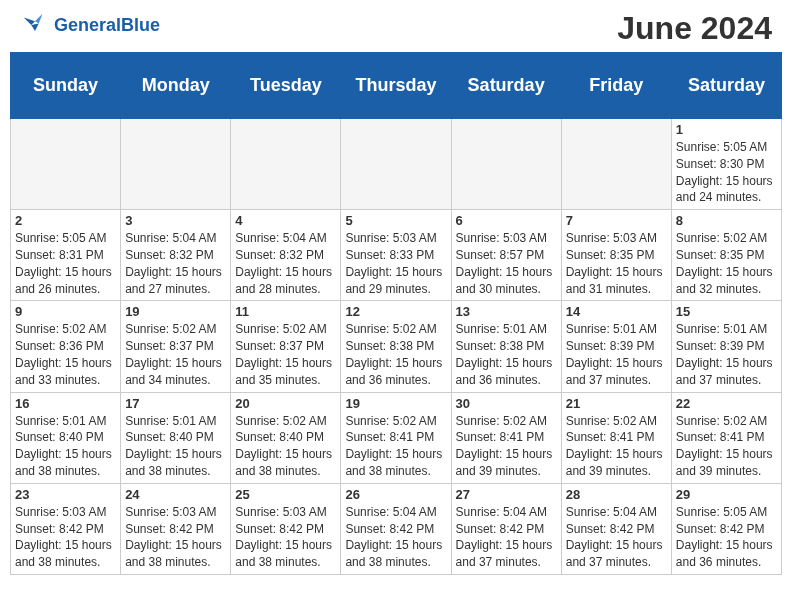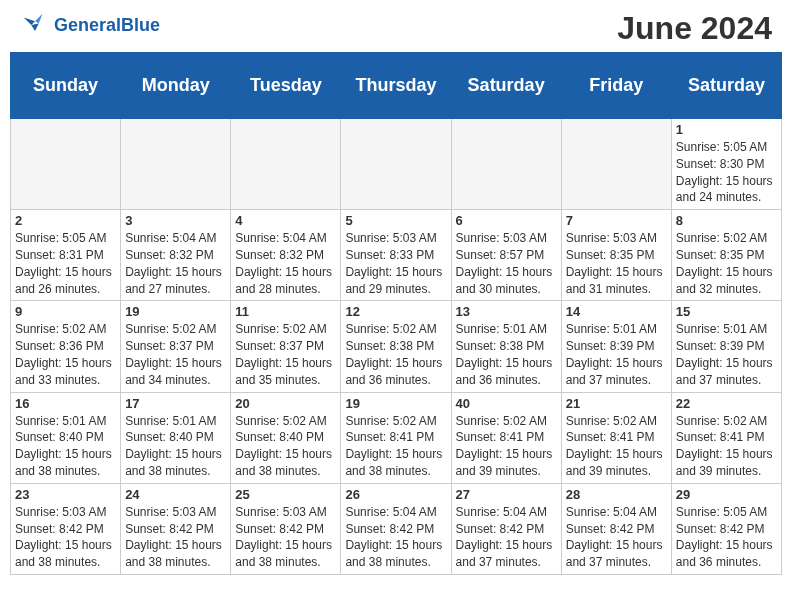--- a/index.html
+++ b/index.html
@@ -180,21 +180,21 @@
 Sunset: 8:40 PM
 Daylight: 15 hours and 38 minutes.</div>
           </td>
           <td class="cal-cell">
             <div class="day-num">19</div>
             <div class="day-info">Sunrise: 5:02 AM
 Sunset: 8:41 PM
 Daylight: 15 hours and 38 minutes.</div>
           </td>
           <td class="cal-cell">
-            <div class="day-num">40</div>
+            <div class="day-num">30</div>
             <div class="day-info">Sunrise: 5:02 AM
 Sunset: 8:41 PM
 Daylight: 15 hours and 39 minutes.</div>
           </td>
           <td class="cal-cell">
             <div class="day-num">21</div>
             <div class="day-info">Sunrise: 5:02 AM
 Sunset: 8:41 PM
 Daylight: 15 hours and 39 minutes.</div>
           </td>

